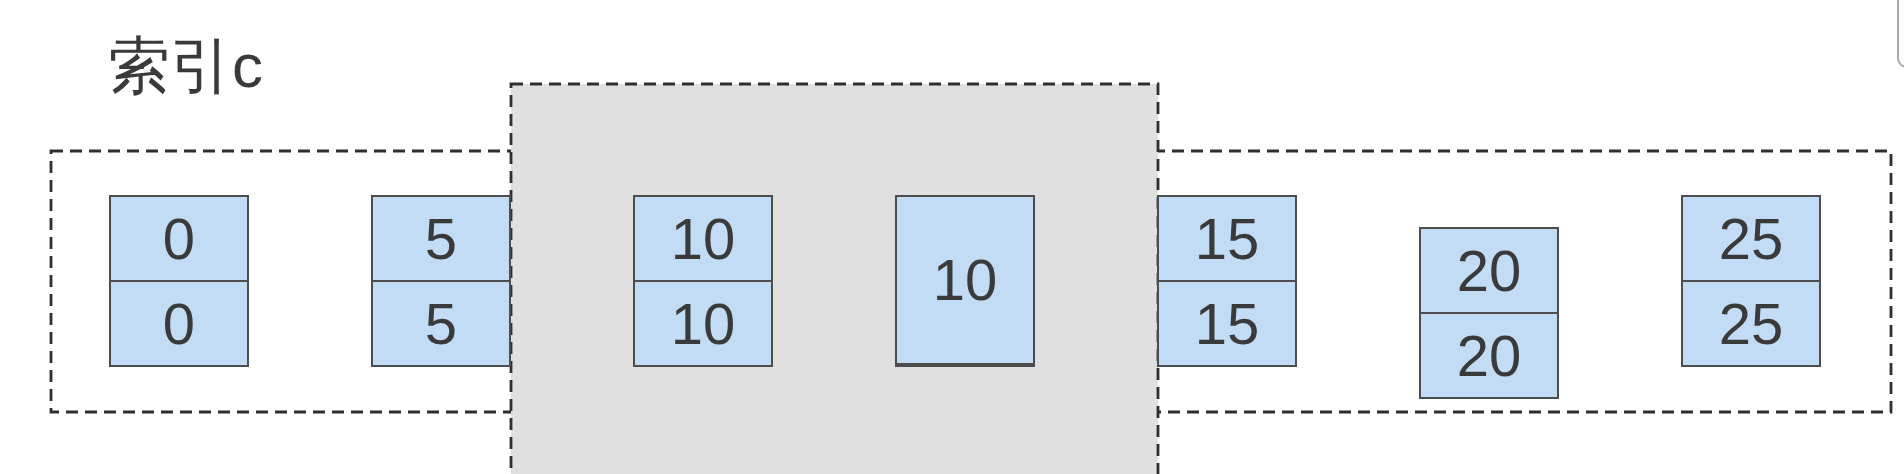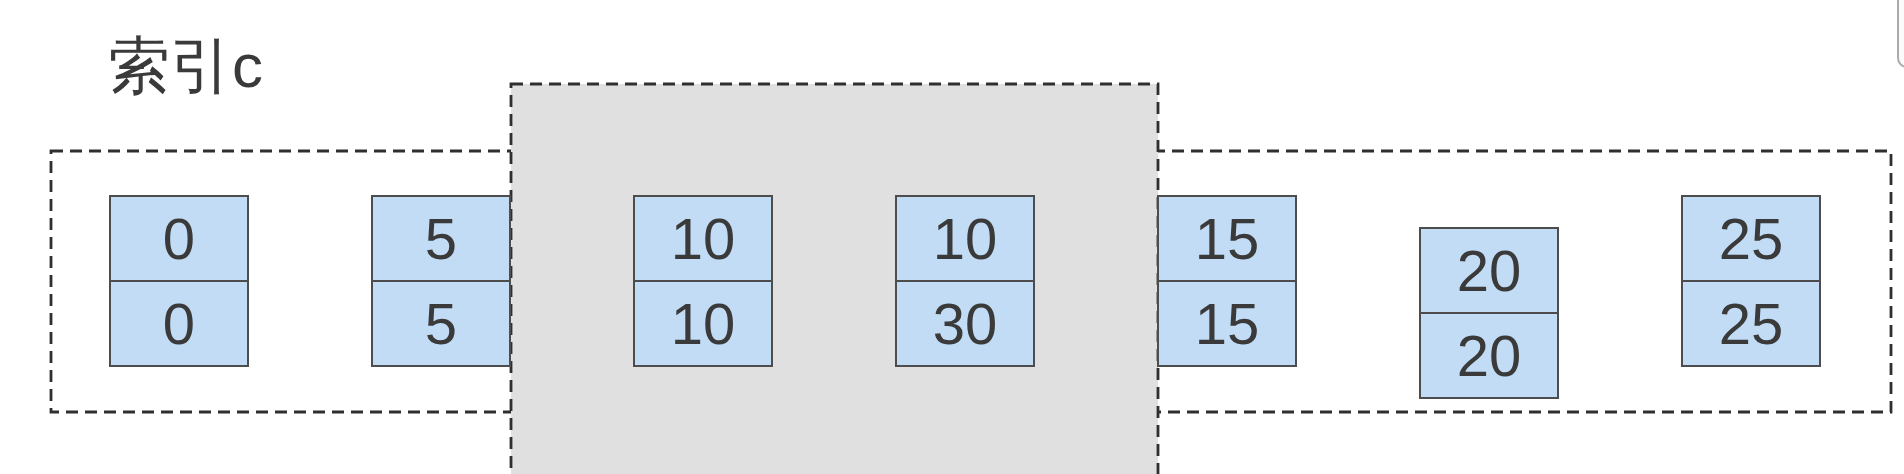--- a/index.html
+++ b/index.html
@@ -99,21 +99,20 @@
       <div class="cell" style="left: 371px;">
         <div class="half top">5</div>
         <div class="half">5</div>
       </div>
       <div class="cell" style="left: 633px;">
         <div class="half top">10</div>
         <div class="half">10</div>
       </div>
       <div class="cell" style="left: 895px;">
         <div class="half top">10</div>
-        <div class="half">30</div>
       </div>
       <div class="cell" style="left: 1157px;">
         <div class="half top">15</div>
         <div class="half">15</div>
       </div>
       <div class="cell" style="left: 1419px; margin-top: 32px;">
         <div class="half top">20</div>
         <div class="half">20</div>
       </div>
       <div class="cell" style="left: 1681px;">

